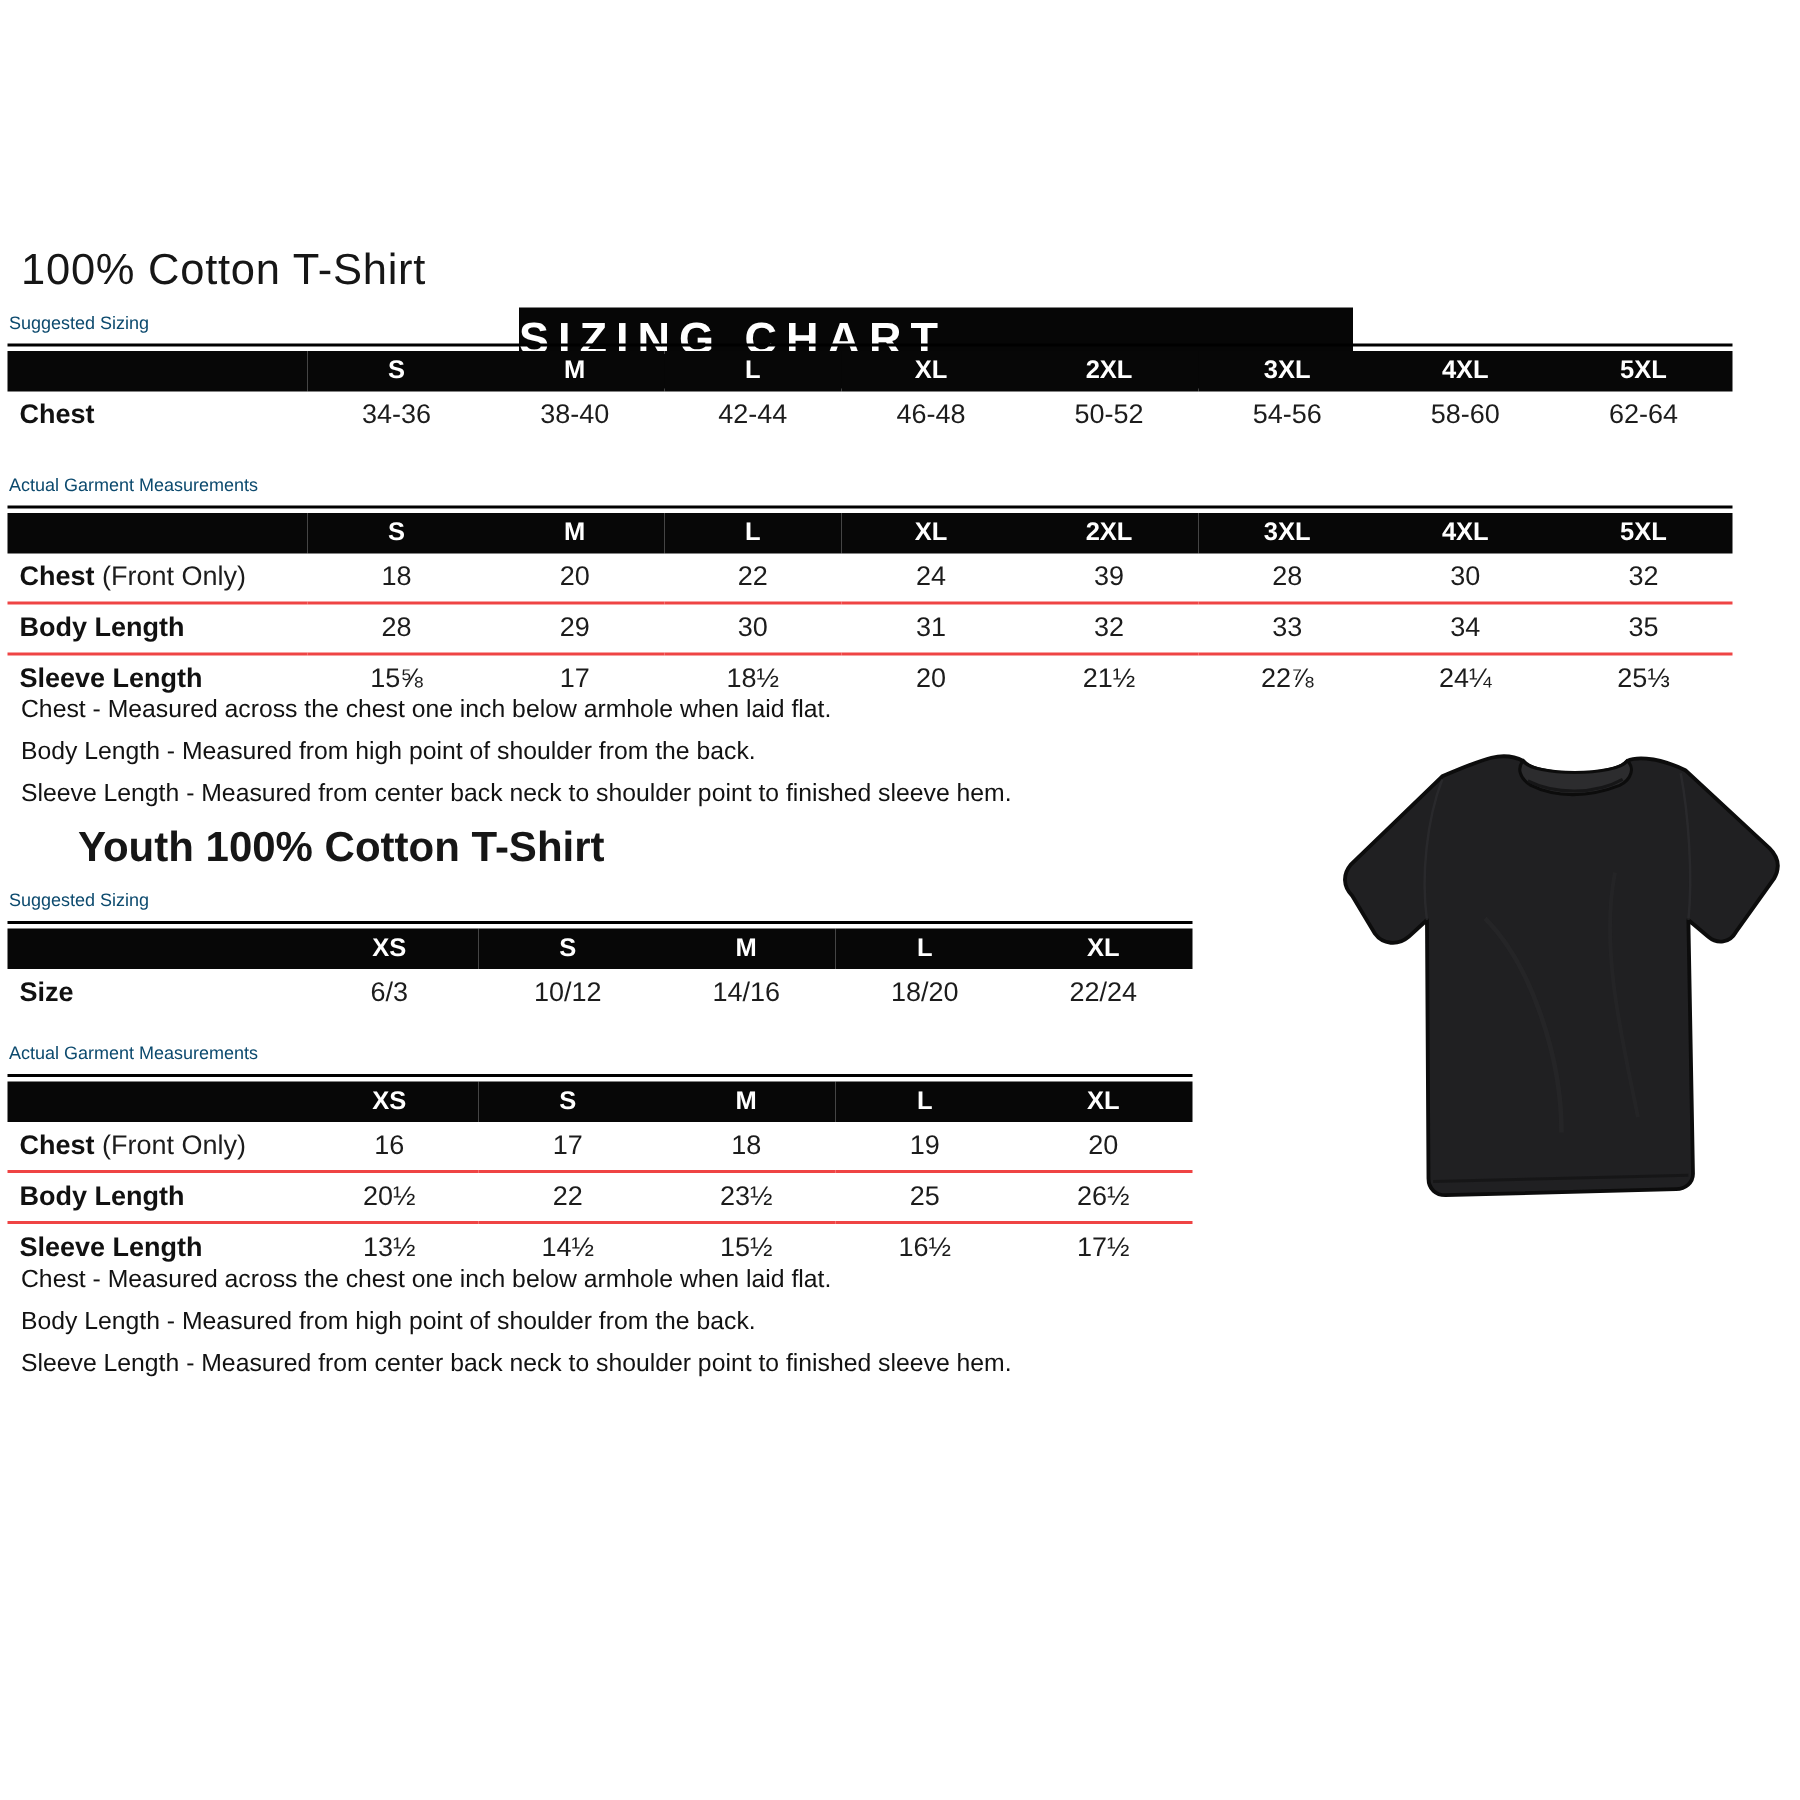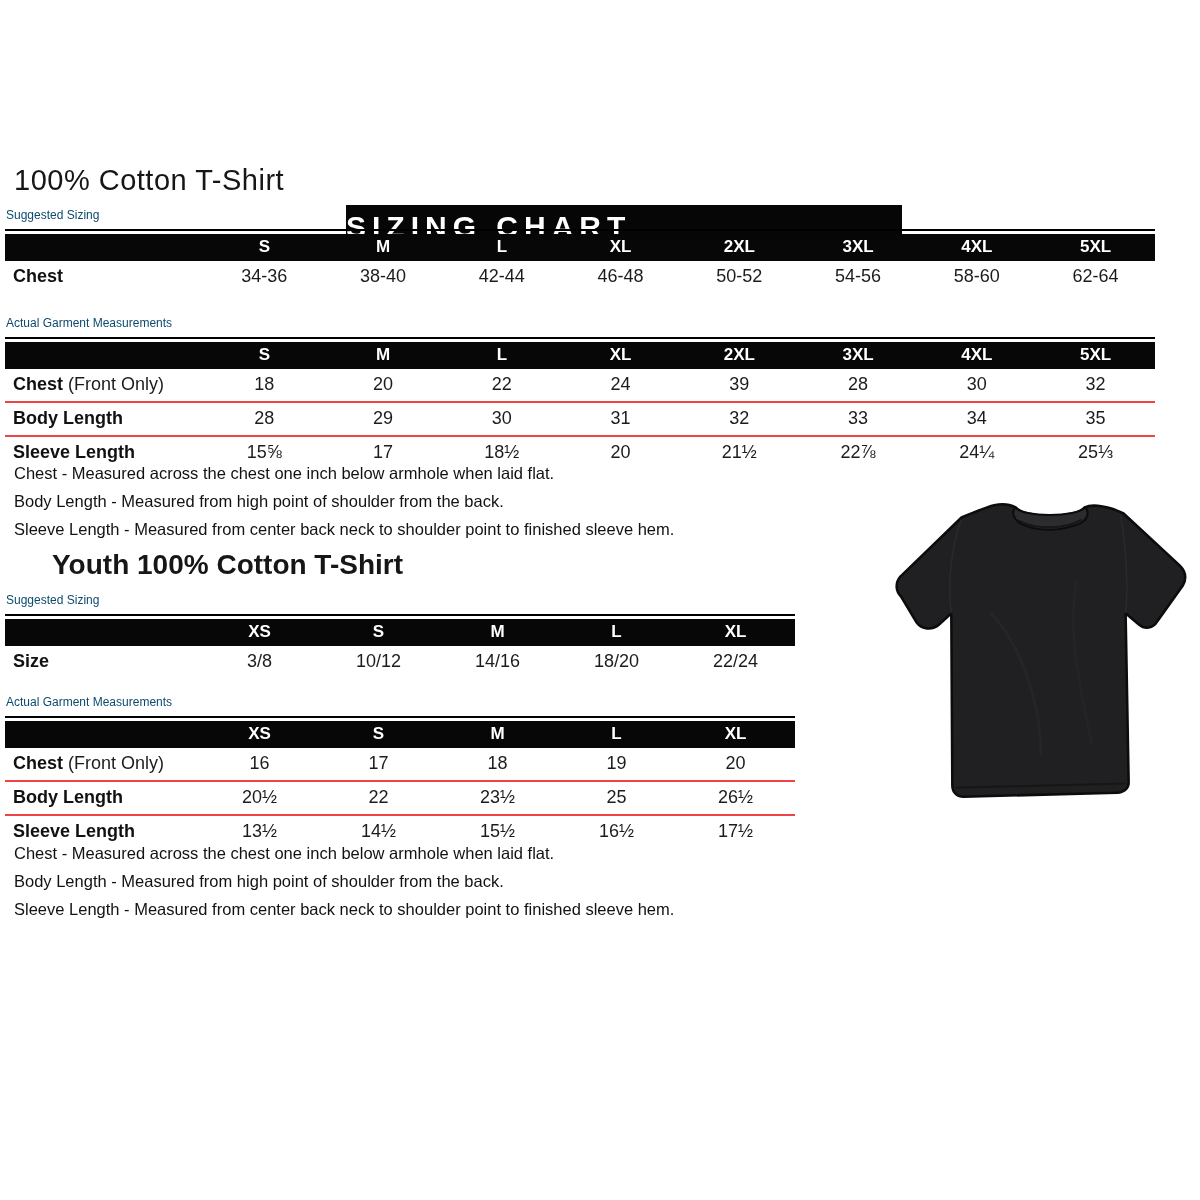--- a/index.html
+++ b/index.html
@@ -181,21 +181,21 @@
           <th>XS</th>
           <th>S</th>
           <th>M</th>
           <th>L</th>
           <th>XL</th>
         </tr>
       </thead>
       <tbody>
         <tr>
           <td class="row-label"><b>Size</b></td>
-          <td>3/8</td>
+          <td>6/3</td>
           <td>10/12</td>
           <td>14/16</td>
           <td>18/20</td>
           <td>22/24</td>
         </tr>
       </tbody>
     </table>
 </div>
 
 <div class="abs section-label" style="left:6px;top:695px;">Actual Garment Measurements</div>

